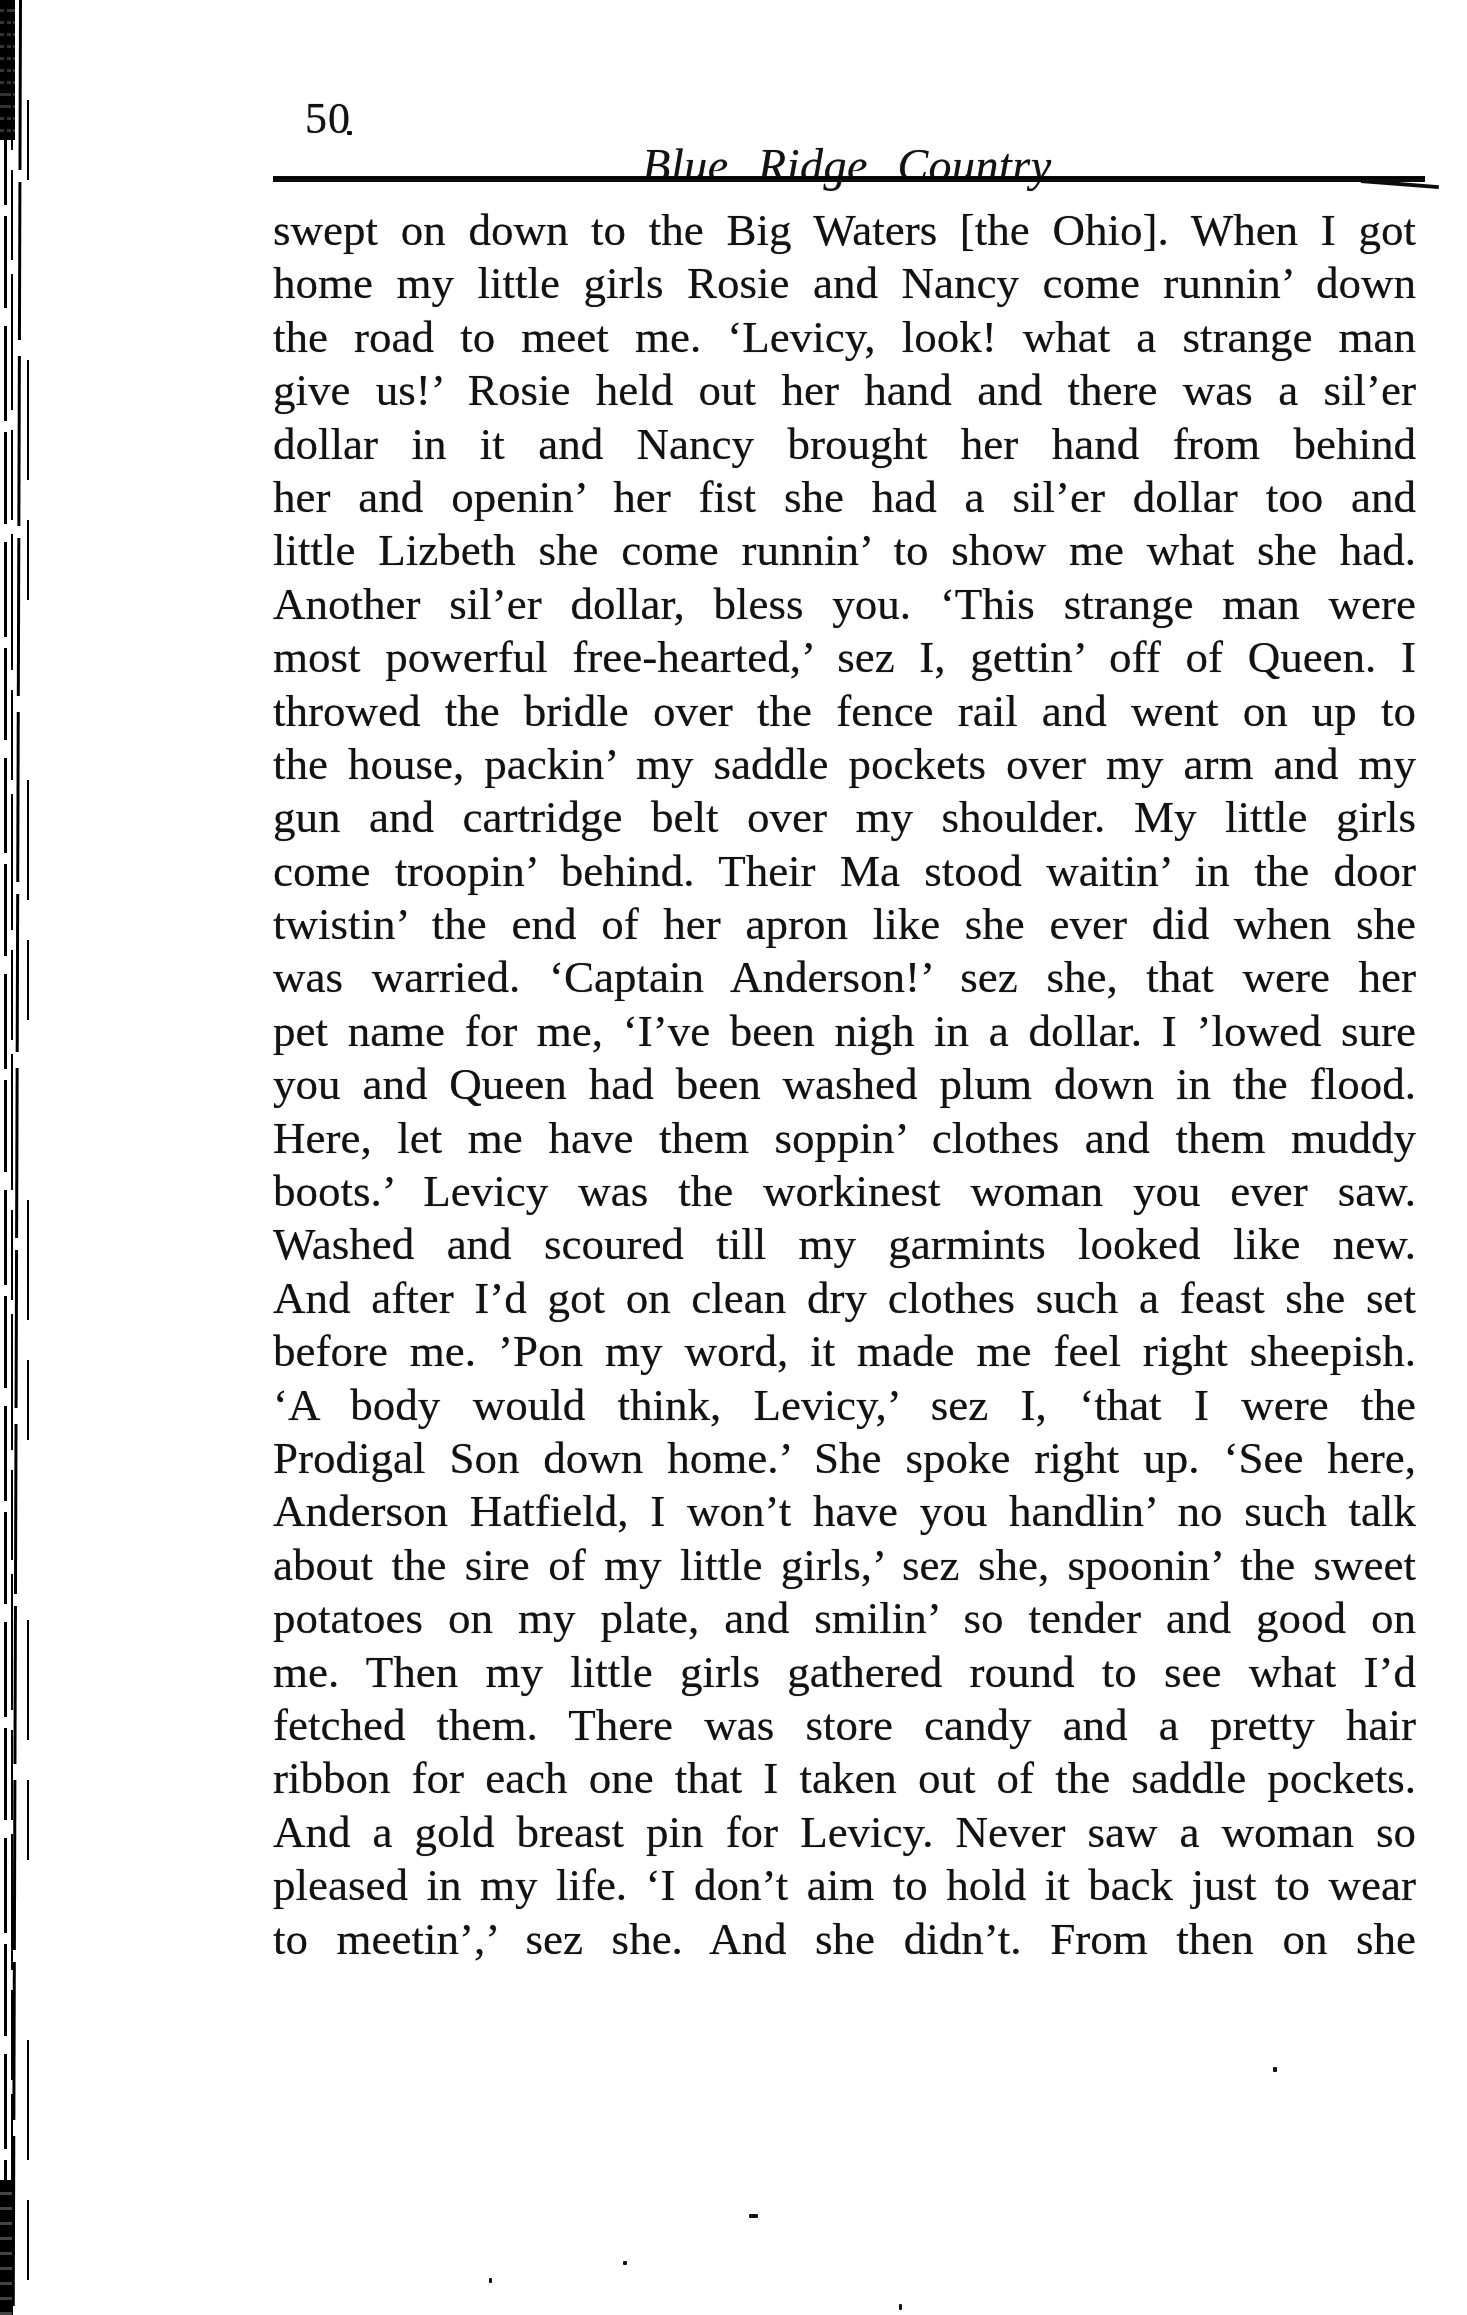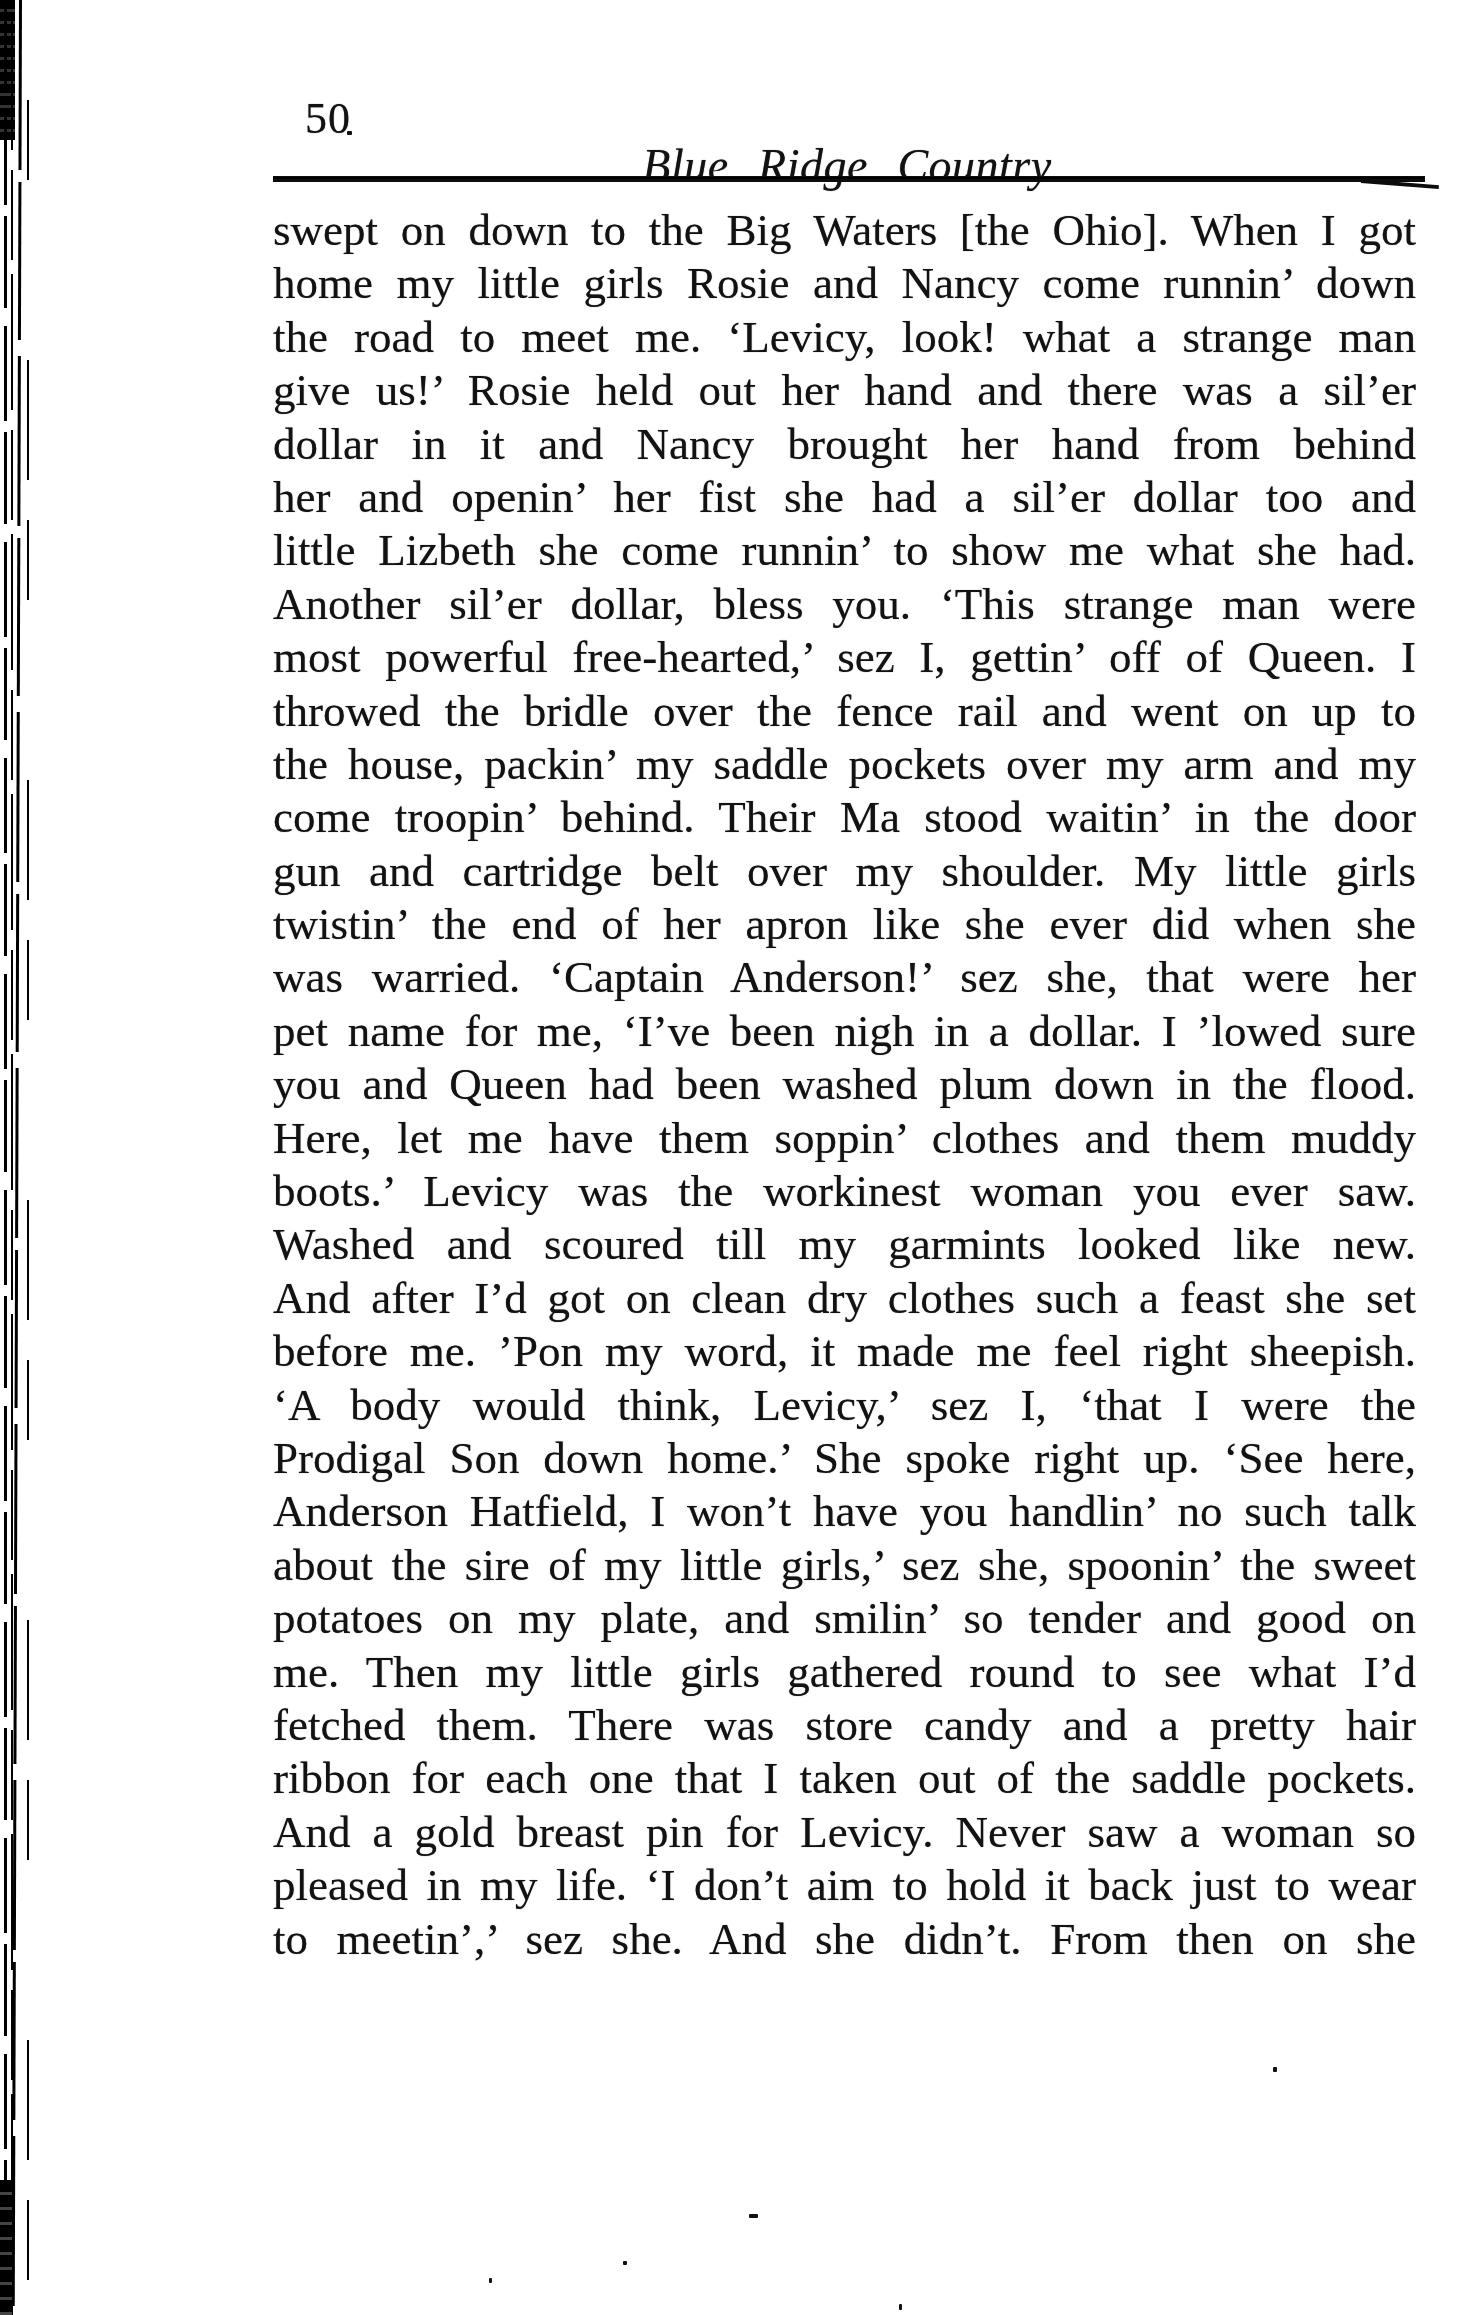--- a/index.html
+++ b/index.html
@@ -95,22 +95,22 @@
       <div class="line">home my little girls Rosie and Nancy come runnin’ down</div>
       <div class="line">the road to meet me. ‘Levicy, look! what a strange man</div>
       <div class="line">give us!’ Rosie held out her hand and there was a sil’er</div>
       <div class="line">dollar in it and Nancy brought her hand from behind</div>
       <div class="line">her and openin’ her fist she had a sil’er dollar too and</div>
       <div class="line">little Lizbeth she come runnin’ to show me what she had.</div>
       <div class="line">Another sil’er dollar, bless you. ‘This strange man were</div>
       <div class="line">most powerful free-hearted,’ sez I, gettin’ off of Queen. I</div>
       <div class="line">throwed the bridle over the fence rail and went on up to</div>
       <div class="line">the house, packin’ my saddle pockets over my arm and my</div>
+      <div class="line">gun and cartridge belt over my shoulder. My little girls</div>
       <div class="line">come troopin’ behind. Their Ma stood waitin’ in the door</div>
-      <div class="line">gun and cartridge belt over my shoulder. My little girls</div>
       <div class="line">twistin’ the end of her apron like she ever did when she</div>
       <div class="line">was warried. ‘Captain Anderson!’ sez she, that were her</div>
       <div class="line">pet name for me, ‘I’ve been nigh in a dollar. I ’lowed sure</div>
       <div class="line">you and Queen had been washed plum down in the flood.</div>
       <div class="line">Here, let me have them soppin’ clothes and them muddy</div>
       <div class="line">boots.’ Levicy was the workinest woman you ever saw.</div>
       <div class="line">Washed and scoured till my garmints looked like new.</div>
       <div class="line">And after I’d got on clean dry clothes such a feast she set</div>
       <div class="line">before me. ’Pon my word, it made me feel right sheepish.</div>
       <div class="line">‘A body would think, Levicy,’ sez I, ‘that I were the</div>

